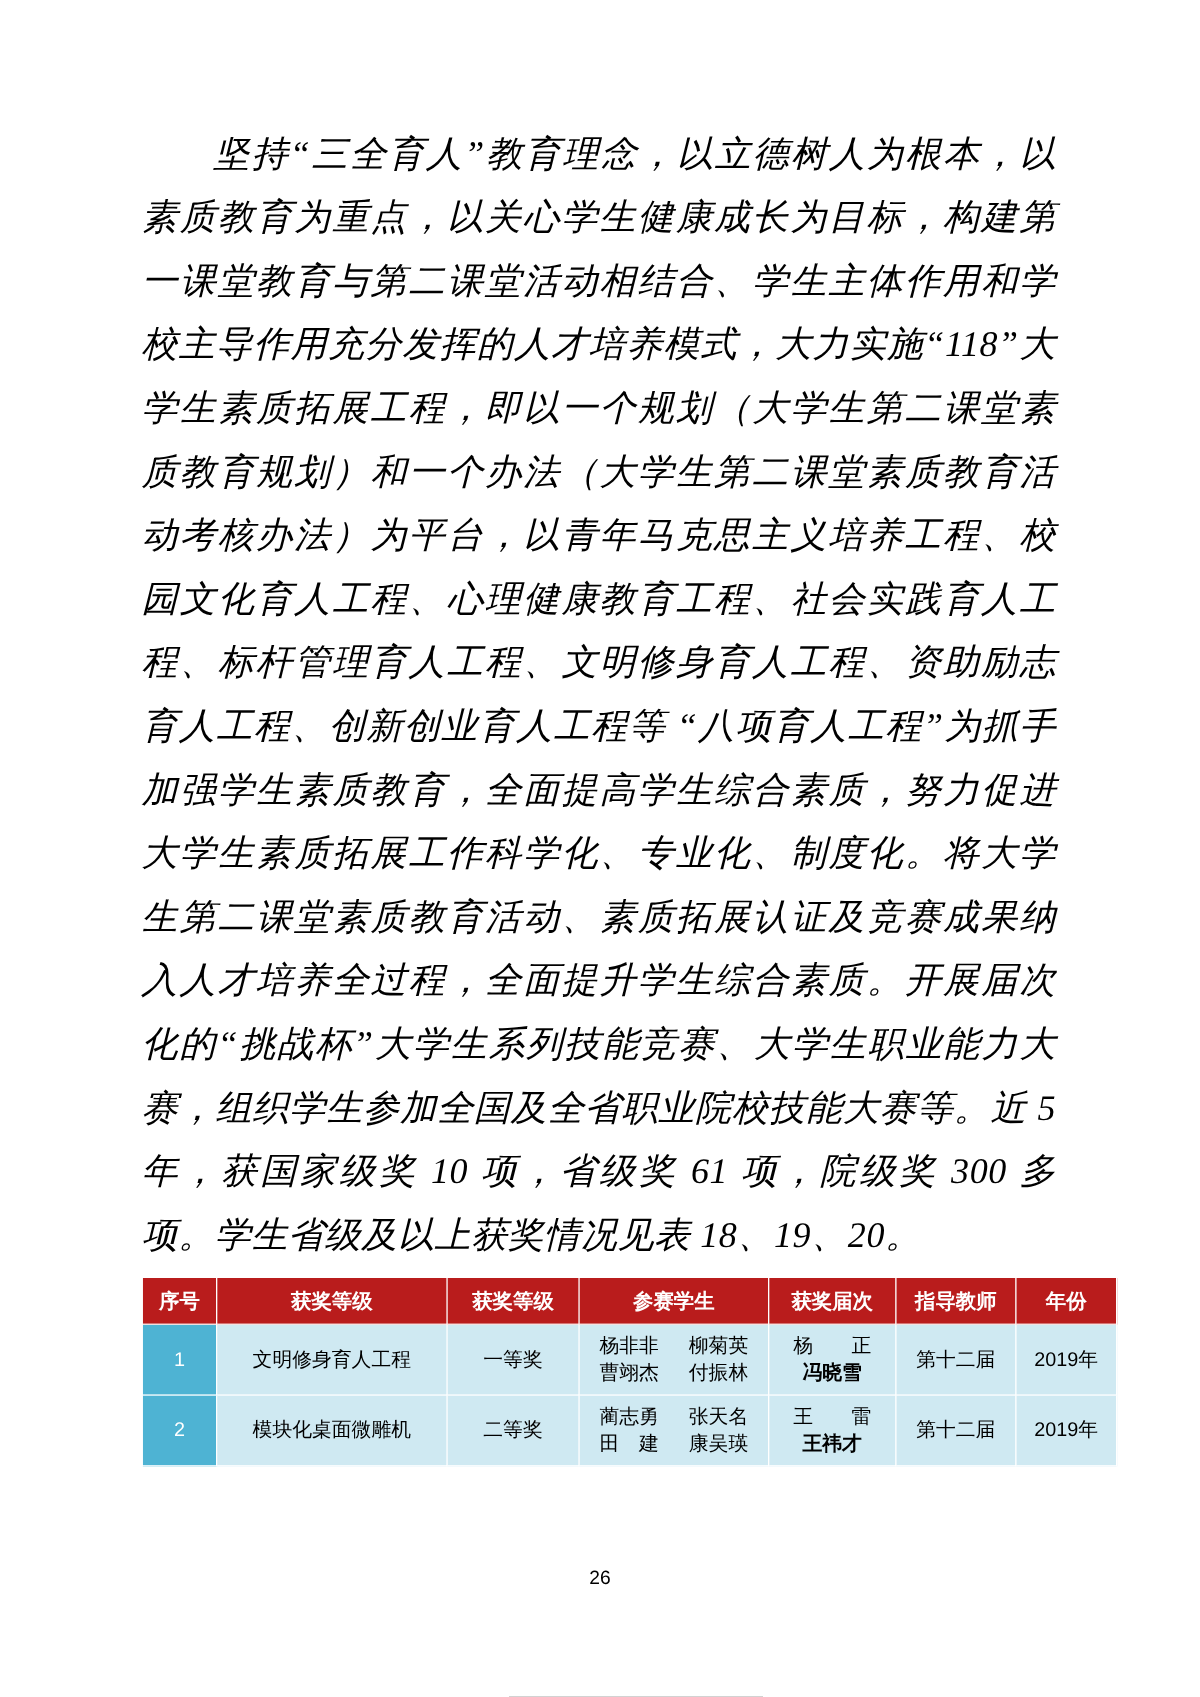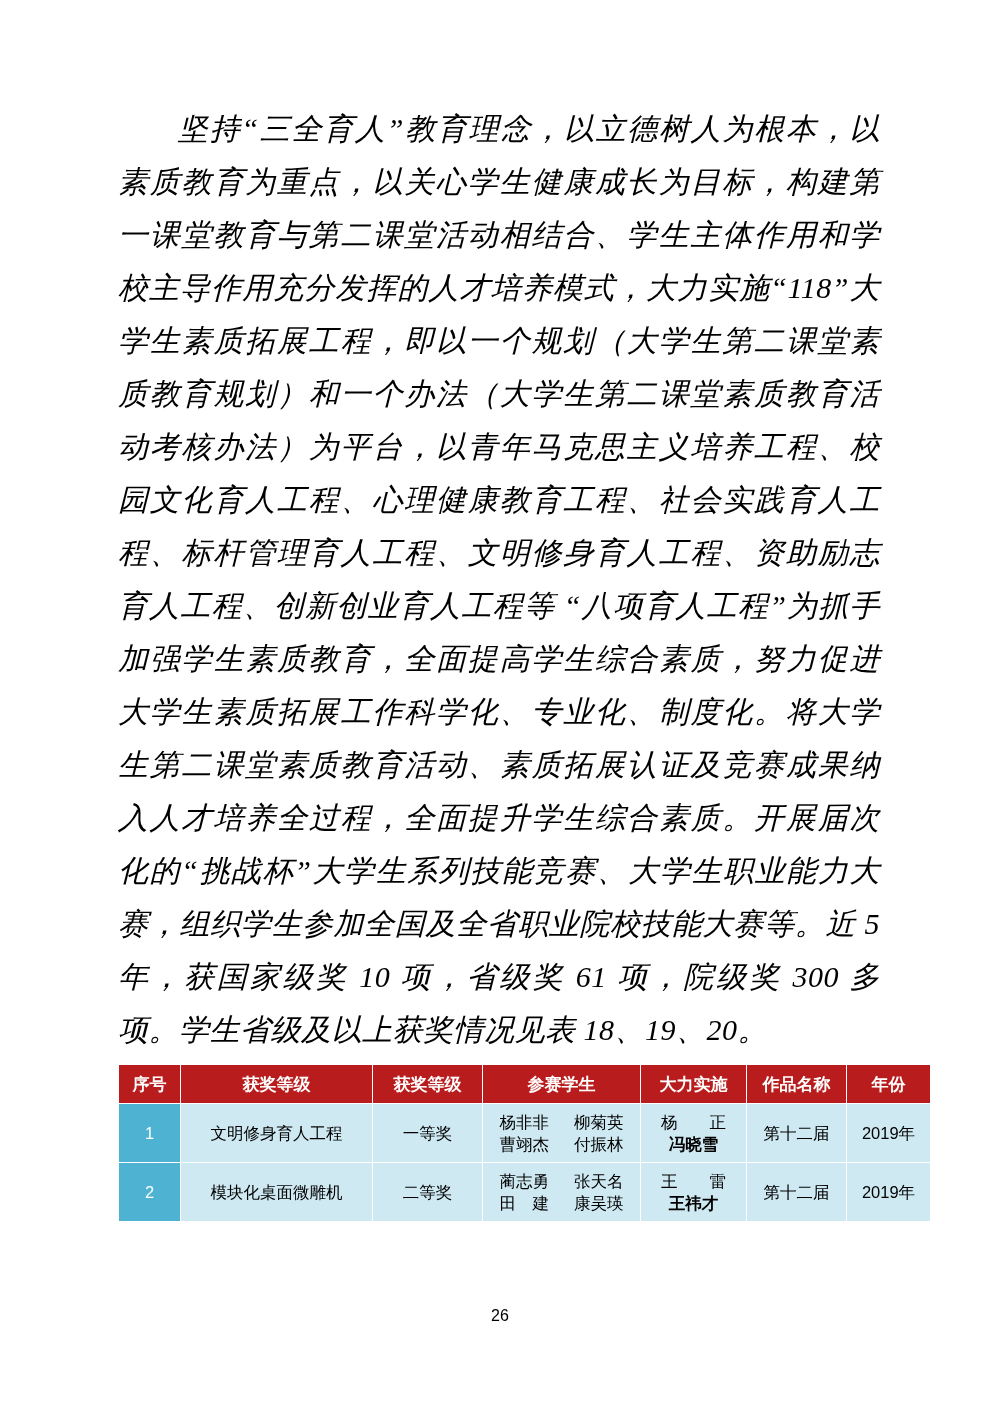--- a/index.html
+++ b/index.html
@@ -138,22 +138,22 @@
         <col style="width:106px">
         <col style="width:100px">
         <col style="width:84px">
       </colgroup>
       <thead>
         <tr>
           <th>序号</th>
           <th>获奖等级</th>
           <th>获奖等级</th>
           <th>参赛学生</th>
-          <th>大力实施</th>
-          <th>作品名称</th>
+          <th>获奖届次</th>
+          <th>指导教师</th>
           <th>年份</th>
         </tr>
       </thead>
       <tbody>
         <tr>
           <td class="idx">1</td>
           <td>文明修身育人工程</td>
           <td>一等奖</td>
           <td>
             <div class="cell-2col">

